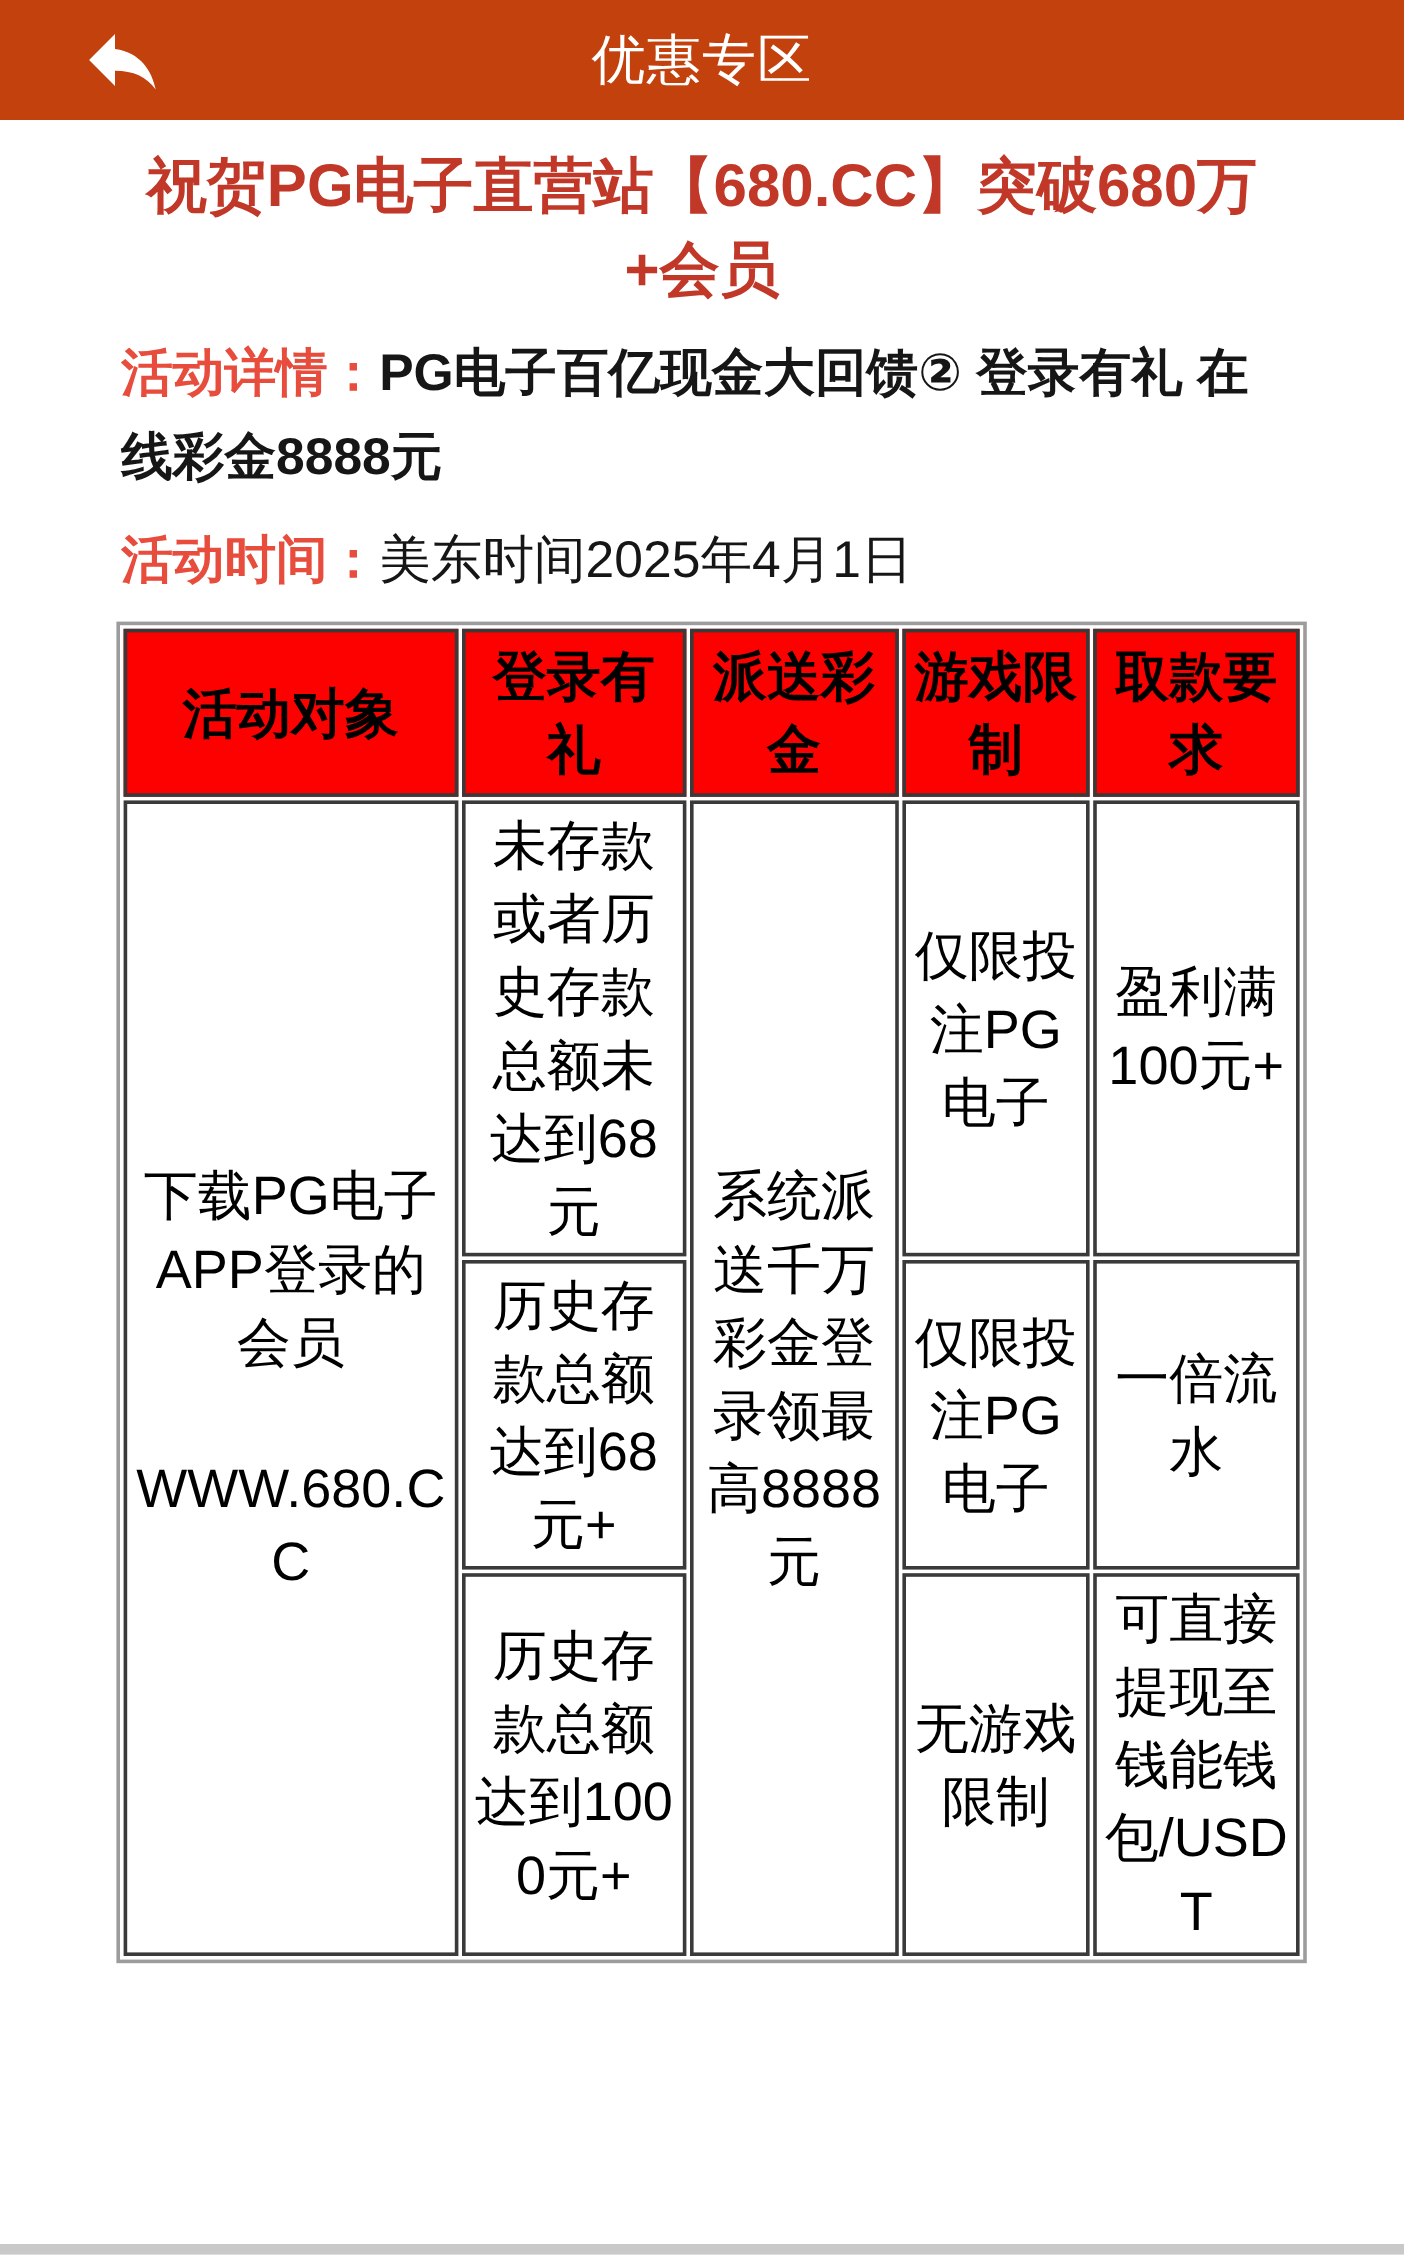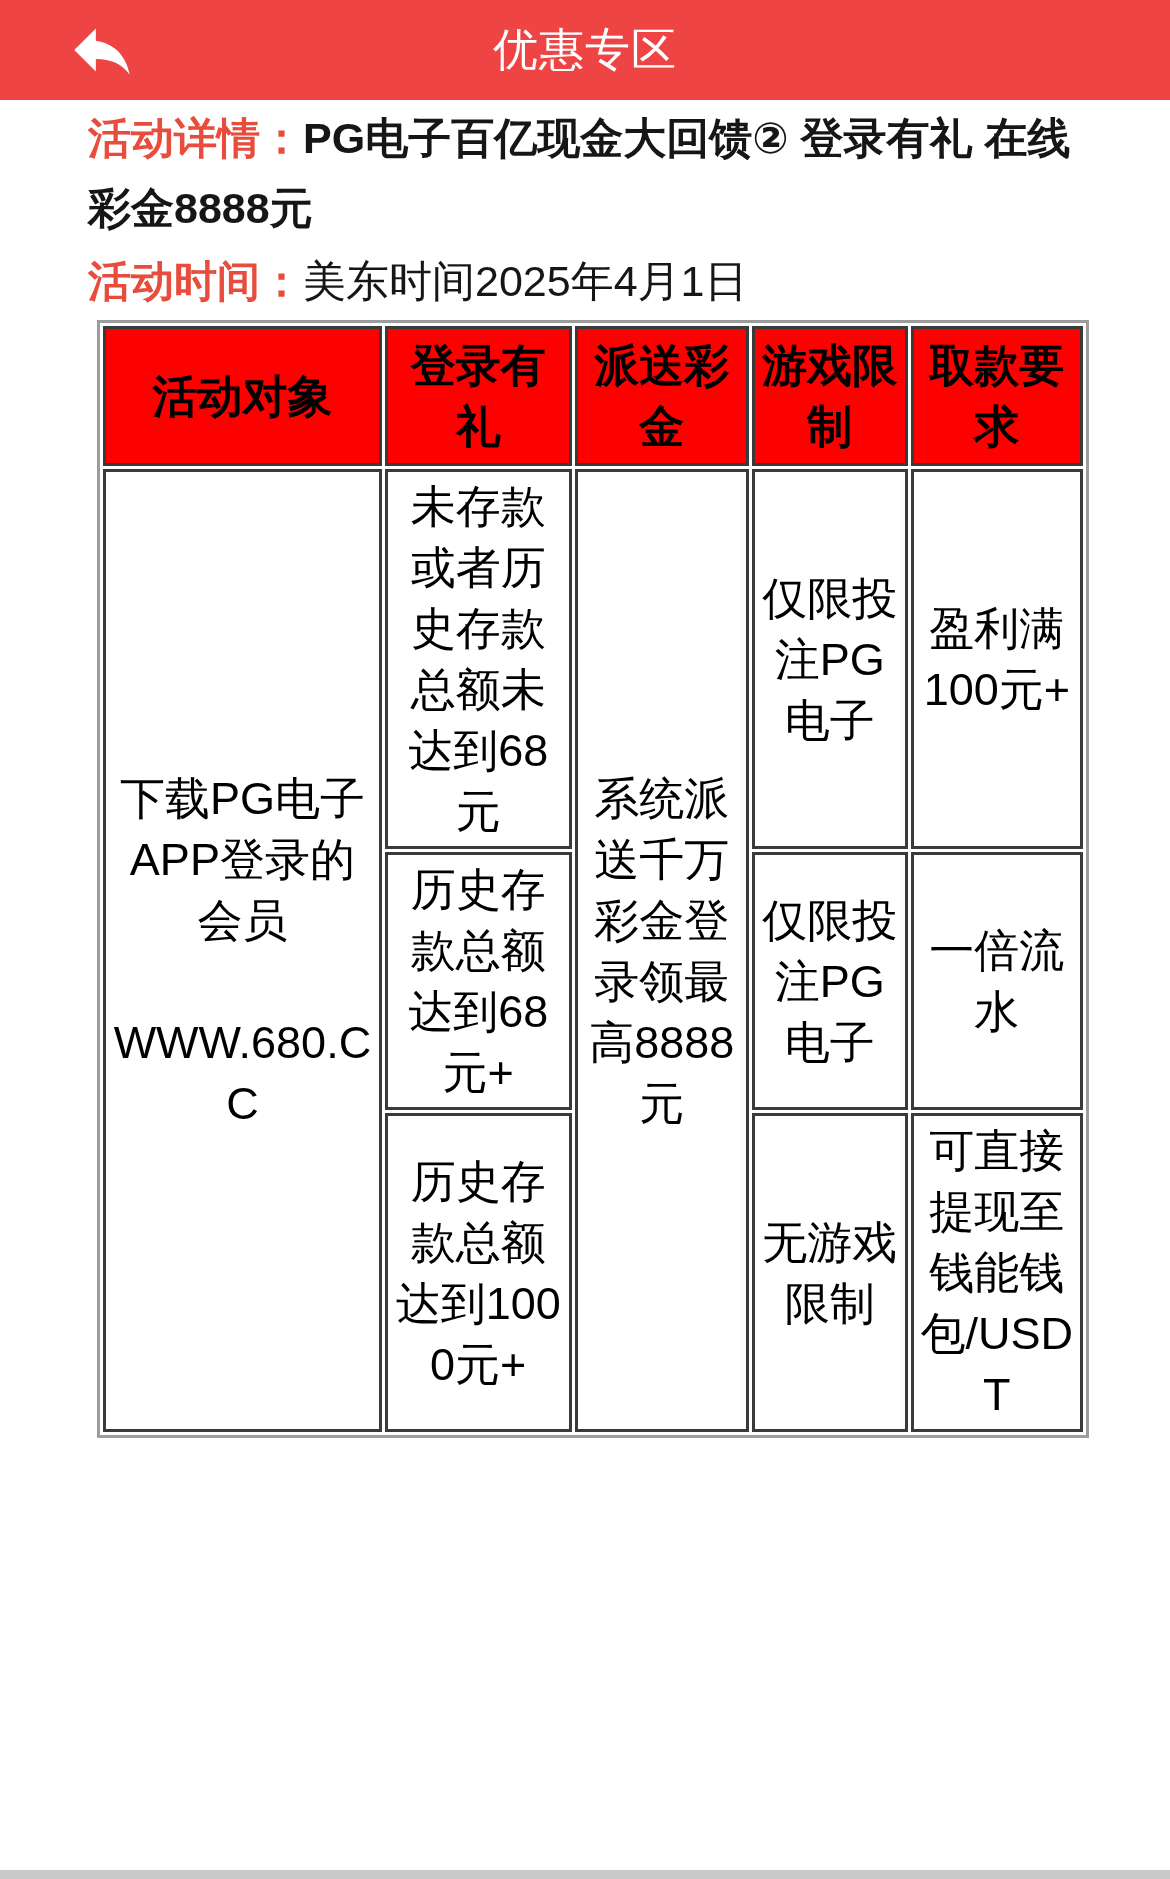--- a/index.html
+++ b/index.html
@@ -2,40 +2,40 @@
 <html><head>
 <meta charset="utf-8">
 <style>
   html,body{margin:0;padding:0;}
   body{
     width:1170px;height:1879px;overflow:hidden;background:#ffffff;
     font-family:"Liberation Sans","DejaVu Sans",sans-serif;position:relative;
   }
   
   .appbar{
-    position:relative;height:100px;background:#ef4444;
+    position:relative;height:100px;background:#c2410c;
     display:flex;align-items:center;justify-content:center;
   }
   .appbar .back-btn{
     position:absolute;left:56px;top:10px;width:92px;height:80px;
     background:none;border:none;padding:0;cursor:pointer;
     display:flex;align-items:center;justify-content:center;
   }
   .appbar .back-btn svg{width:88px;height:74px;display:block;}
   .appbar-title{
     color:#ffffff;font-size:45px;font-weight:400;letter-spacing:1px;
   }
   
   .content{padding:0 85px;}
   .promo-title{
     margin:20px 0 6px 0;
     color:#c13828;font-size:50px;line-height:70px;font-weight:700;
     text-align:center;
   }
-  .details p{margin:3px;font-size:43px;line-height:70px;color:#161616;}
+  .details p{margin:16px;font-size:43px;line-height:70px;color:#161616;}
   .details .lbl{color:#e74c3c;font-weight:700;}
   .details p.first .val{font-weight:700;}
   
   .table-wrap{position:relative;z-index:1;margin-top:4px;margin-left:12px;}
   table.promo{
     border-collapse:separate;border-spacing:3px;
     border:3px solid #9c9c9c;background:#ffffff;
     width:992px;table-layout:fixed;
   }
   col.c1{width:28.8%;}col.c2{width:19.3%;}col.c3{width:18.0%;}
@@ -65,20 +65,21 @@
     <span style="display:flex;">
       <svg viewBox="0 0 24 24" aria-hidden="true">
         <path fill="#ffffff" d="M10 9V5l-7 7 7 7v-4.1c5 0 8.5 1.6 11 5.1-1-5-4-10-11-11z"></path>
       </svg>
     </span>
   </button>
   <div class="appbar-title">优惠专区</div>
 </header>
 
 <main class="content">
+  <h1 class="promo-title">祝贺PG电子直营站【680.CC】突破680万+会员</h1>
 
   <div class="details">
     <p class="first"><span class="lbl">活动详情：</span><span class="val">PG电子百亿现金大回馈② 登录有礼 在线彩金8888元</span></p>
     <p><span class="lbl">活动时间：</span><span class="val">美东时间2025年4月1日</span></p>
   </div>
 
   <div class="table-wrap">
     <table class="promo">
       <colgroup>
         <col class="c1">

